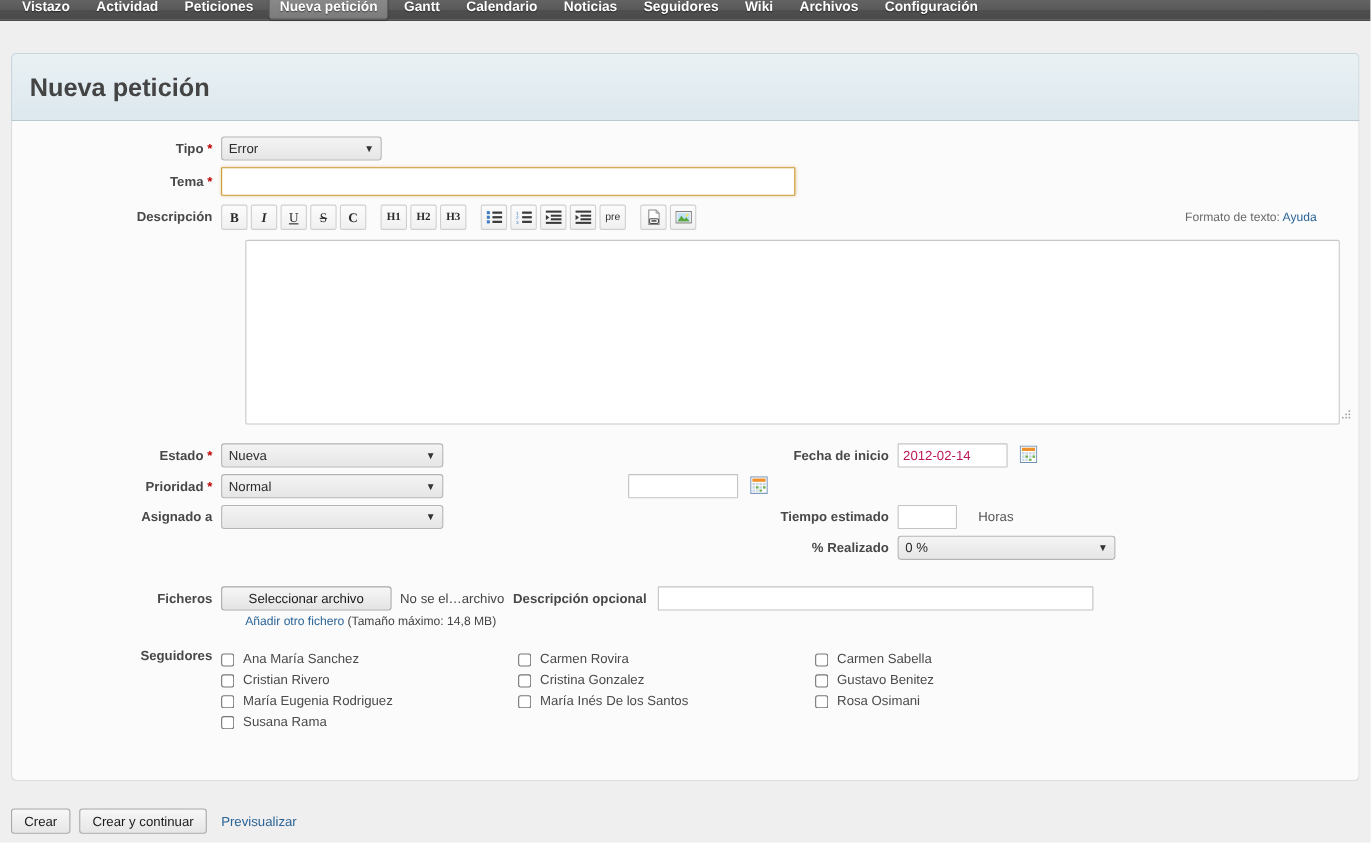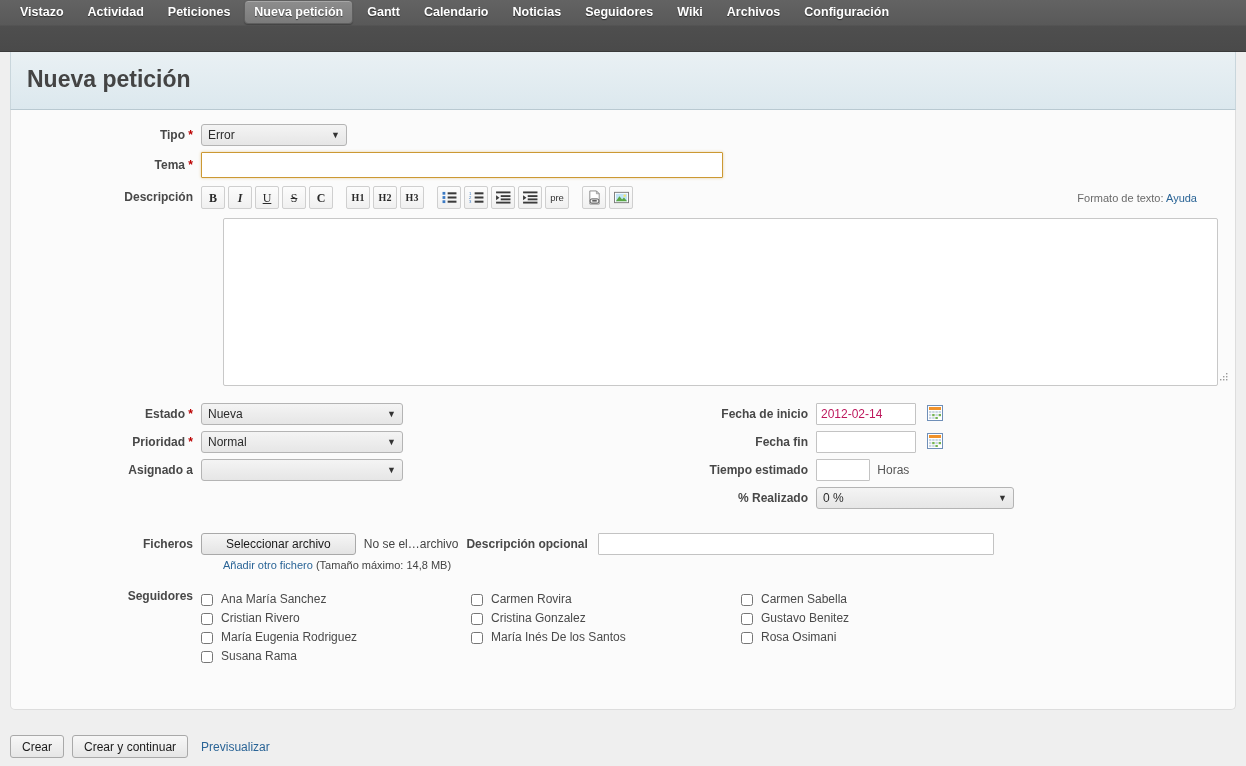--- a/index.html
+++ b/index.html
@@ -8,25 +8,25 @@
     width:1246px; height:766px;
     font-family:"Liberation Sans", sans-serif;
     font-size:12px;
     color:#484848;
     background:#efefef;
     overflow:hidden;
     position:relative;
   }
   
   #topnav {
-    height:52px;
+    height:19px;
     background:linear-gradient(to bottom,#636363 0%, #595959 48%, #4e4e4e 52%, #4a4a4a 100%);
     border-bottom:1px solid #3a3a3a;
     display:flex;
-    align-items:flex-start;
+    align-items:flex-end;
     padding-left:8px;
     position:relative;
     z-index:5;
   }
   .navitem {
     color:#ffffff;
     font-size:12.5px;
     font-weight:bold;
     padding:5px 10px;
     margin:0 2px;
@@ -170,21 +170,21 @@
     position:absolute;
     right:6px; bottom:5px;
     width:12px; height:12px;
     pointer-events:none;
   }
   
   #cols { display:flex; margin-top:14px; }
   #leftcol { width:560px; flex:0 0 auto; }
   #rightcol { flex:1 1 auto; }
   #rightcol .lbl { width:245px; }
-  .hint { color:#555; font-size:12px; margin-left:4px; line-height:22px; }
+  .hint { color:#555; font-size:12px; margin-left:16px; line-height:22px; }
   .calicon {
     display:inline-block;
     width:16px; height:16px;
     margin-left:8px;
     vertical-align:-3px;
     cursor:pointer;
   }
   
   #ficheros { margin-top:18px; }
   .filebtn {
@@ -429,21 +429,20 @@
               <g fill="#74b352">
                 <rect x="5.2" y="9" width="2.4" height="2.2"></rect>
                   <rect x="11.6" y="9" width="2.4" height="2.2"></rect>
                 <rect x="8.4" y="12" width="2.4" height="2"></rect>
               </g>
             </svg>
           </div>
         </div>
 
         <div class="row">
-          <div class="lbl">Fecha fin</div>
           <div>
             <input class="ui" style="width: 100px;" type="text" value="">
             <svg class="calicon" viewBox="0 0 16 16">
               <rect x="0.5" y="0.5" width="15" height="15" fill="#ffffff" stroke="#6f8fb8"></rect>
               <rect x="2" y="2" width="12" height="3" fill="#f0922b"></rect>
               <g fill="#c9d6e3">
                 <rect x="2" y="6" width="2.4" height="2.2"></rect>
                   <rect x="5.2" y="6" width="2.4" height="2.2"></rect>
                 <rect x="8.4" y="6" width="2.4" height="2.2"></rect>
                   <rect x="11.6" y="6" width="2.4" height="2.2"></rect>

